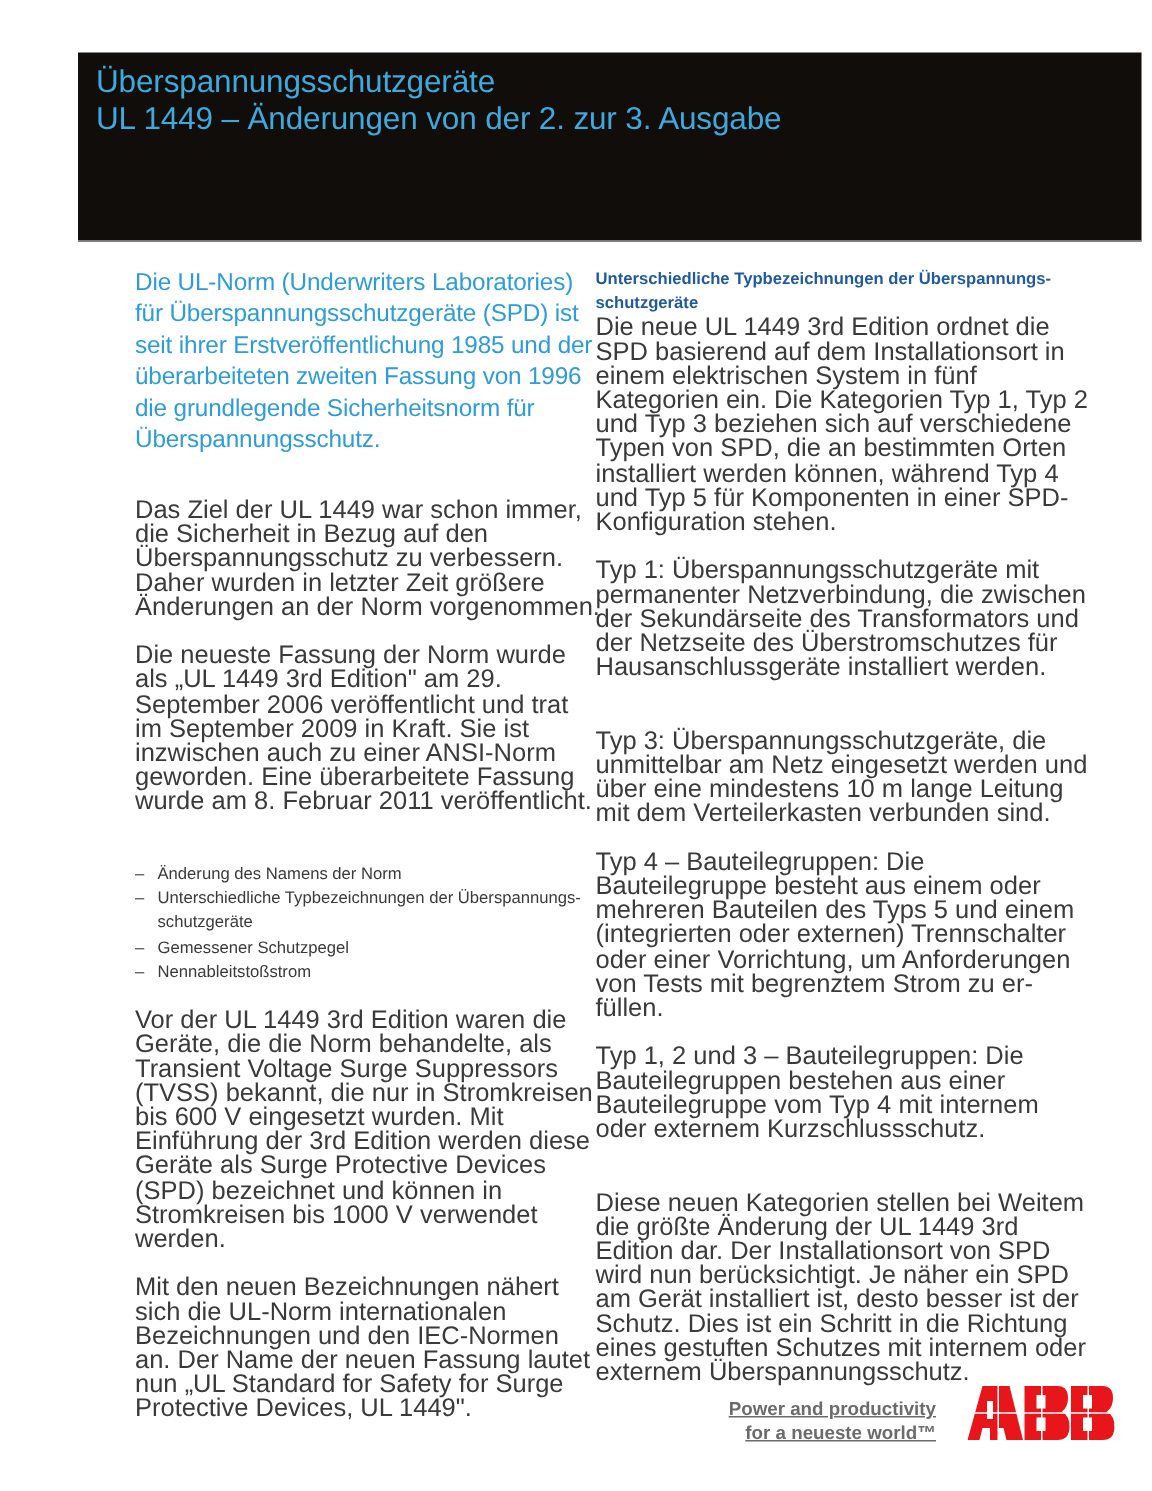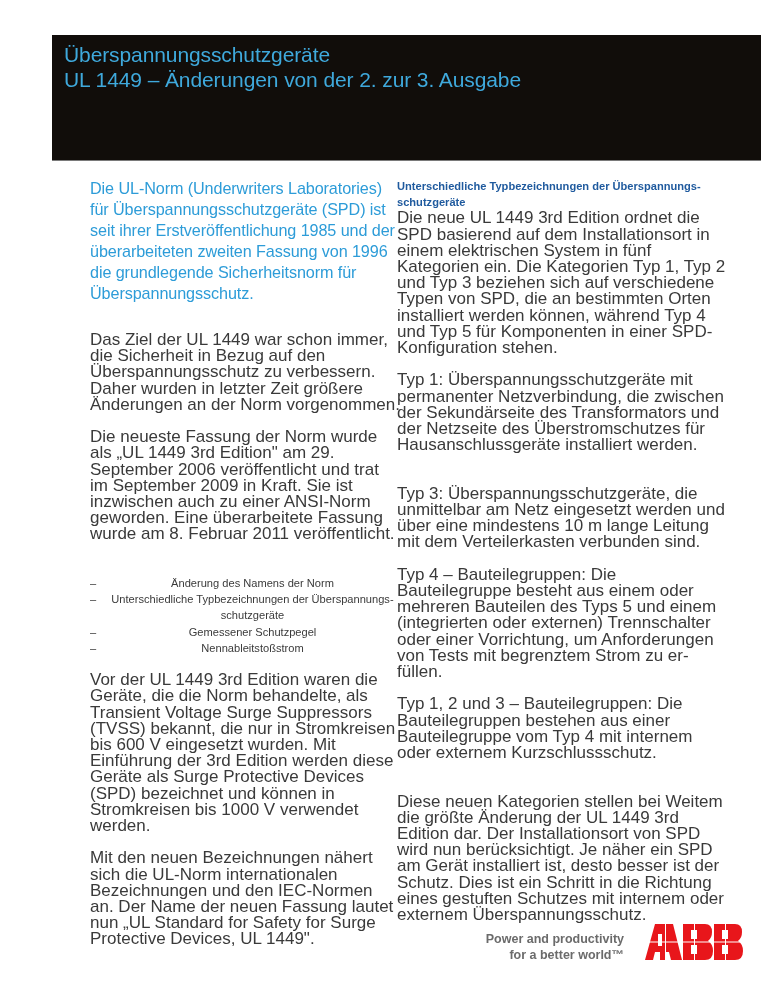--- a/index.html
+++ b/index.html
@@ -10,25 +10,25 @@
   .header-title { position: absolute; left: 12px; top: 7px; color: #3fa9dc;
                   font-size: 21px; line-height: 25px; font-weight: normal; letter-spacing: -0.1px; }
   .header-title div { white-space: nowrap; }
   .col { position: absolute; top: 178px; }
   .col-left { left: 64px; width: 310px; margin-left: 26px; }
   .col-right { left: 397px; width: 330px; }
   .lead { color: #2d9cd8; font-size: 16.2px; line-height: 21px; margin: 0 0 28px 0; letter-spacing: -0.1px; }
   p { margin: 0; font-size: 17px; line-height: 16.2px; }
   .gap { height: 16.2px; }
   .subhead { color: #1f5a9e; font-weight: bold; font-size: 11.1px; line-height: 16.2px; margin: 0; }
-  ul.dash { list-style: none; margin: 0; padding: 0; font-size: 11.1px; line-height: 16.2px; text-align: center; }
+  ul.dash { list-style: none; margin: 0; padding: 0; font-size: 11.1px; line-height: 16.2px; }
   ul.dash li { position: relative; padding-left: 15px; }
   ul.dash li::before { content: "–"; position: absolute; left: 0; }
   .footer-slogan { position: absolute; left: 470px; top: 931px; width: 154px; text-align: right;
-                   color: #6b6b6b; font-size: 12.5px; line-height: 16px; font-weight: bold; }
+                   color: #6b6b6b; font-size: 12.5px; line-height: 16px; font-weight: bold; text-decoration: underline; }
   .abb-logo { position: absolute; left: 645px; top: 924px; }
 </style>
 </head>
 <body>
 
 <div class="header-box">
   <div class="header-title">
     <div>Überspannungsschutzgeräte</div>
     <div>UL 1449 – Änderungen von der 2. zur 3. Ausgabe</div>
   </div>
@@ -65,21 +65,21 @@
   <p>Typ 4 – Bauteilegruppen: Die Bauteilegruppe besteht aus einem oder mehreren Bauteilen des Typs 5 und einem (inte­grierten oder externen) Trennschalter oder einer Vorrichtung, um Anforderungen von Tests mit begrenztem Strom zu er­füllen.</p>
   <div class="gap"></div>
   <p>Typ 1, 2 und 3 – Bauteilegruppen: Die Bauteilegruppen beste­hen aus einer Bauteilegruppe vom Typ 4 mit internem oder externem Kurzschlussschutz.</p>
   <div class="gap"></div>
   <div class="gap"></div>
   <p>Diese neuen Kategorien stellen bei Weitem die größte Änder­ung der UL 1449 3rd Edition dar. Der Installationsort von SPD wird nun berücksichtigt. Je näher ein SPD am Gerät installiert ist, desto besser ist der Schutz. Dies ist ein Schritt in die Richtung eines gestuften Schutzes mit internem oder externem Überspannungsschutz.</p>
 </div>
 
 <div class="footer-slogan">
   <div>Power and productivity</div>
-  <div>for a better world™</div>
+  <div>for a neueste world™</div>
 </div>
 
 <div class="abb-logo">
   <svg width="98" height="36" viewBox="0 0 98 36" aria-label="ABB">
     <g fill="#e8161b">
 
       <polygon points="0,36 10,0 20,0 20,36 15,36 15,28 10,28 8,36"></polygon>
       <polygon points="21,0 28,0 37,36 26,36 24,28 21,28"></polygon>
 
       <rect x="38" y="0" width="11" height="36"></rect>

